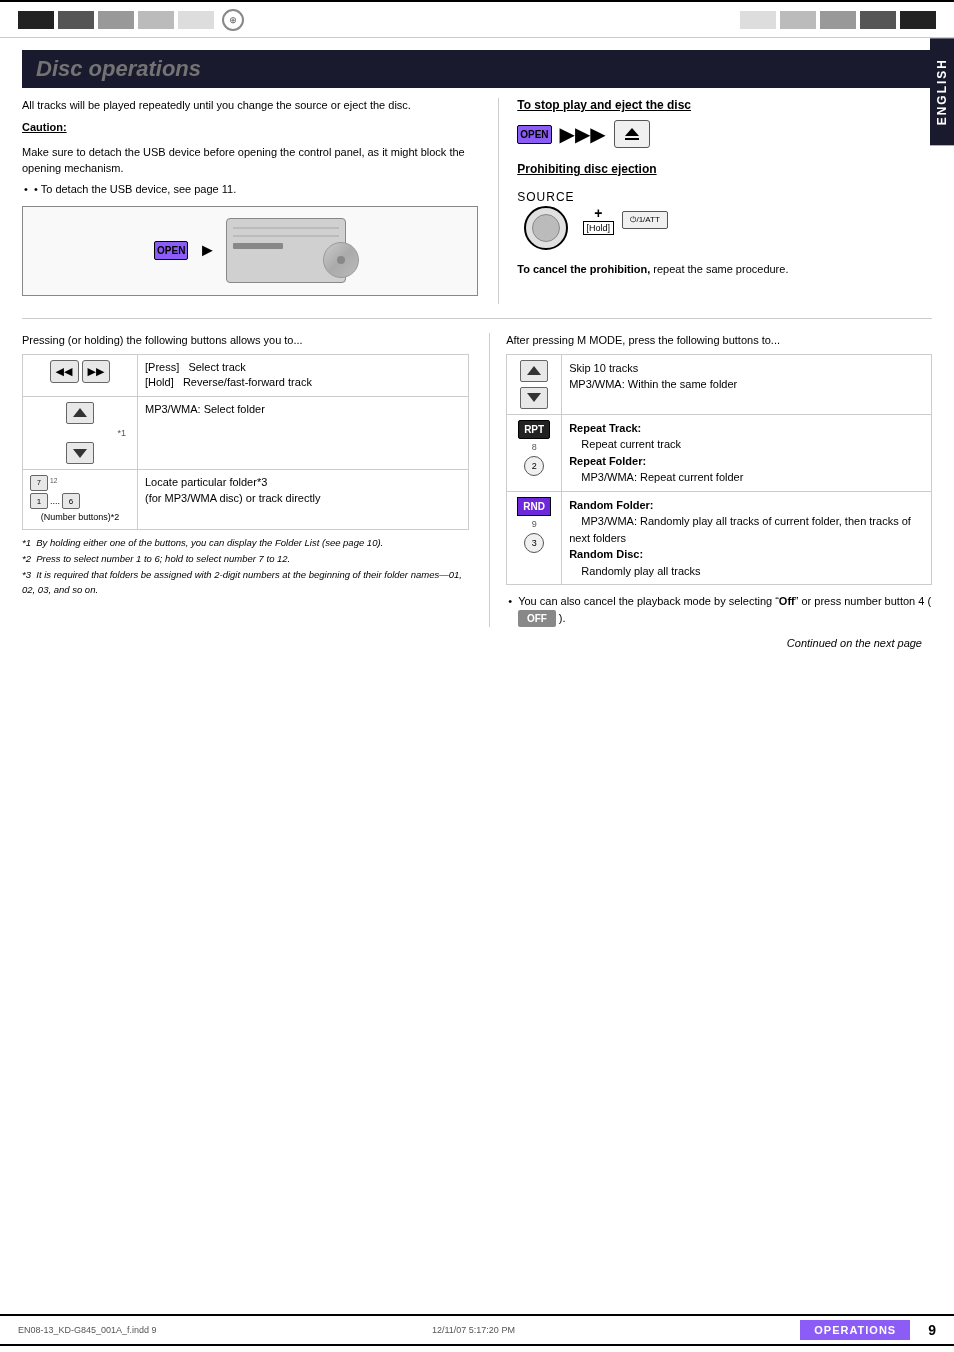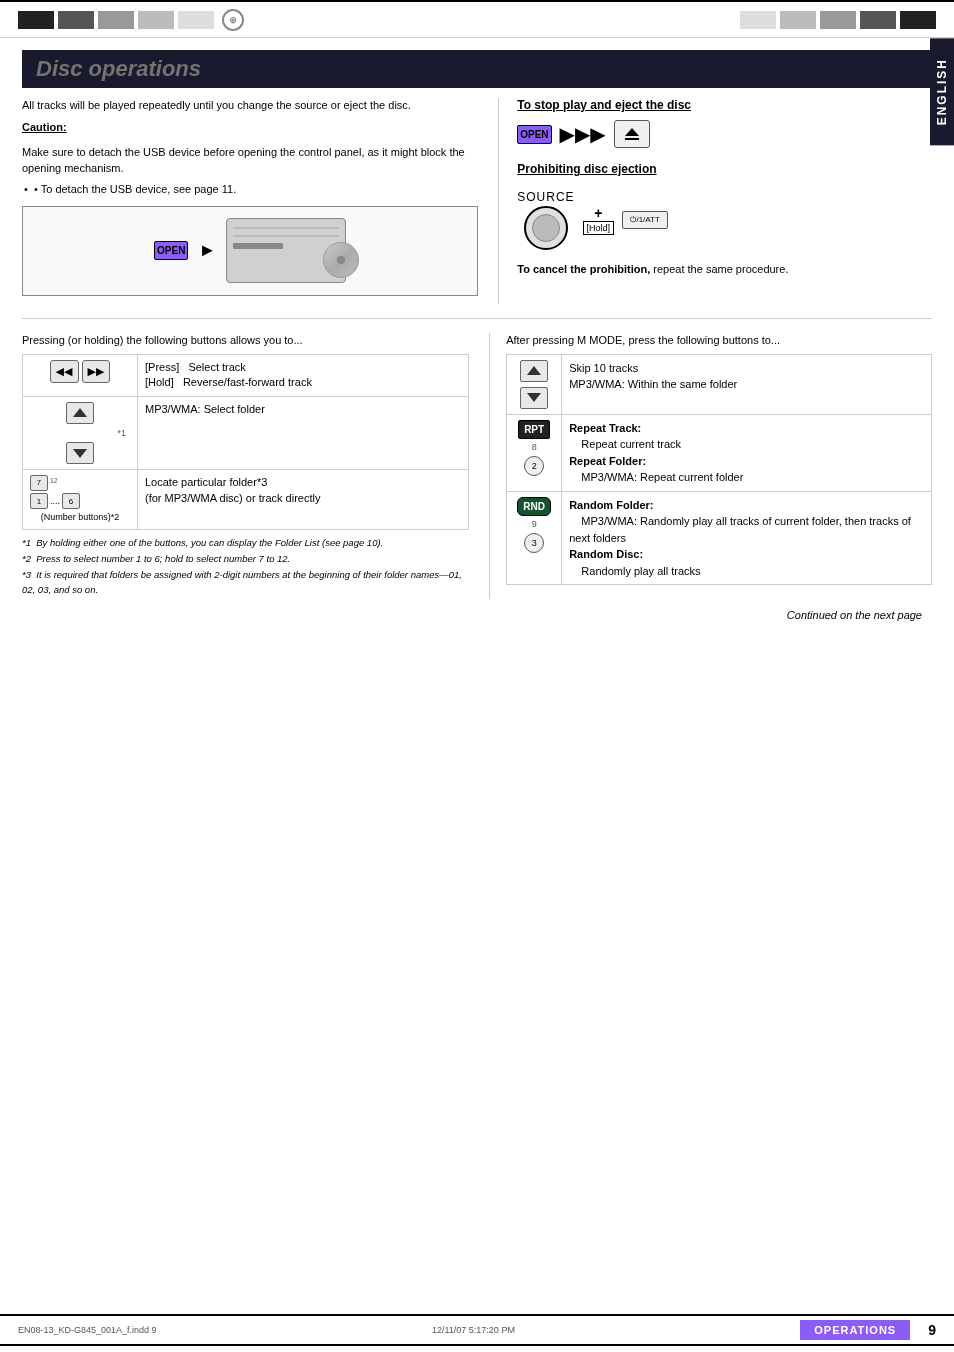--- a/index.html
+++ b/index.html
@@ -429,23 +429,23 @@
       background: #222;
       color: #fff;
       border-radius: 2px;
     }
     .rnd-btn {
       display: inline-block;
       border: 1.5px solid #000;
       padding: 1px 5px;
       font-size: 10px;
       font-weight: bold;
-      background: #14532d;
+      background: #6d28d9;
       color: #fff;
-      border-radius: 6px;
+      border-radius: 0;
     }
     .num-small {
       font-size: 9px;
       color: #555;
     }
     .circle-num {
       width: 20px;
       height: 20px;
       border-radius: 50%;
       border: 1.5px solid #555;
@@ -779,20 +779,25 @@
               <td>
                 <span class="bold-label">Random Folder:</span><br>
                 <span>&nbsp;&nbsp;&nbsp;&nbsp;MP3/WMA: Randomly play all tracks of current folder, then tracks of next folders</span><br>
                 <span class="bold-label">Random Disc:</span><br>
                 <span>&nbsp;&nbsp;&nbsp;&nbsp;Randomly play all tracks</span>
               </td>
             </tr>
           </tbody>
         </table>
 
+        <div class="ops-cancel-bullet">
+          <span>You can also cancel the playback mode by selecting “<strong>Off</strong>” or press number button 4 (</span>
+          <span class="off-btn">&nbsp;OFF&nbsp;</span>
+          <span>).</span>
+        </div>
       </div>
 
     </div>
 
     <div class="continued-text">Continued on the next page</div>
 
   </div>
 
   <div class="bottom-bar">
     <span class="bottom-filename">EN08-13_KD-G845_001A_f.indd   9</span>

